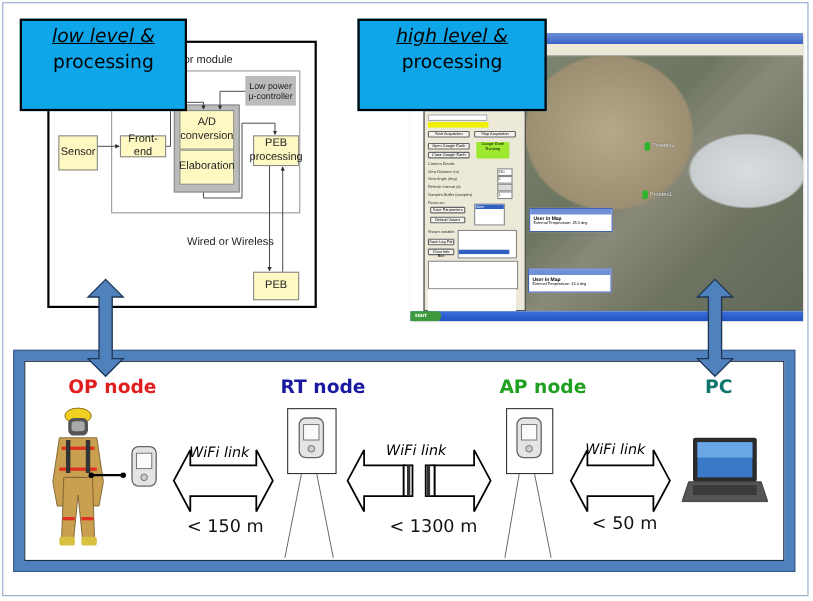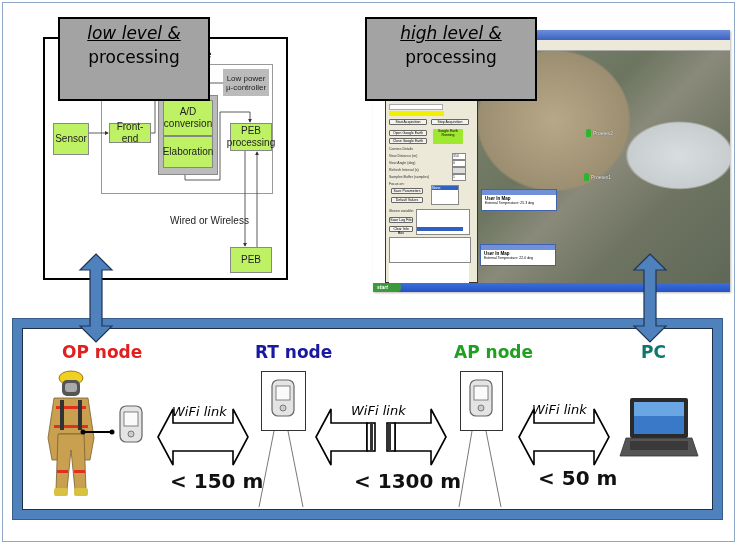--- a/index.html
+++ b/index.html
@@ -2,22 +2,22 @@
 <html><head>
 <meta charset="utf-8">
 <style>
   html,body{margin:0;padding:0;background:#fff;}
   body{width:739px;height:546px;position:relative;overflow:hidden;font-family:"Liberation Sans",sans-serif;}
   .abs{position:absolute;}
   #frame{left:2px;top:2px;width:733px;height:540px;border:1px solid #8fa8c8;box-sizing:border-box;}
   
   #mod-outer{left:43px;top:37px;width:245px;height:243px;border:2px solid #000;box-sizing:border-box;background:#fff;}
   .mtext{font-size:10px;color:#222;font-family:"Liberation Sans",sans-serif;}
-  .mbox{border:1px solid #888;background:#bef264;box-sizing:border-box;display:flex;align-items:center;justify-content:center;text-align:center;font-size:10px;color:#222;line-height:12px;}
-  .label-box{border:2px solid #000;background:#a3a3a3;box-sizing:border-box;text-align:center;font-family:"DejaVu Sans",sans-serif;font-size:17px;line-height:24px;padding-top:2px;margin-left:40px;}
+  .mbox{border:1px solid #888;background:#fef9c3;box-sizing:border-box;display:flex;align-items:center;justify-content:center;text-align:center;font-size:10px;color:#222;line-height:12px;}
+  .label-box{border:2px solid #000;background:#0ea5e9;box-sizing:border-box;text-align:center;font-family:"DejaVu Sans",sans-serif;font-size:17px;line-height:24px;padding-top:2px;}
   .label-box .u{text-decoration:underline;font-style:italic;}
   
   #shot{left:373px;top:30px;width:357px;height:262px;background:#fff;box-shadow:1px 1px 2px #bbb;overflow:hidden;}
   #shot-title{left:0;top:0;width:100%;height:10px;background:linear-gradient(#6d8fd8,#3a62c4);}
   #shot-tool{left:0;top:10px;width:100%;height:10px;background:#ece9d8;border-bottom:1px solid #aaa;}
   #shot-map{left:105px;top:21px;width:252px;height:232px;background:
     radial-gradient(ellipse at 30% 30%,#b8a88a 0,#9c8e70 30%,transparent 31%),
     radial-gradient(ellipse at 80% 45%,#d8dde0 0,#c8cdd0 18%,transparent 19%),
     radial-gradient(ellipse at 45% 35%,#5a5a5a 0,#555 12%,transparent 13%),
     linear-gradient(135deg,#7f8570 0%,#6c7560 35%,#8a8a7a 50%,#6f7462 70%,#5f6857 100%);}
@@ -28,21 +28,21 @@
   .popup{background:#fff;border:1px solid #4060b0;box-sizing:border-box;}
   .popup .pt{height:5px;background:#7090d8;}
   .popup .ph{font-size:4.5px;font-weight:bold;padding:1px 3px 0;color:#000;}
   .popup .pb{font-size:3.5px;padding:0 3px;color:#000;}
   .pin{width:5px;height:8px;background:#2db62d;border-radius:2px 2px 1px 1px;}
   .pinl{font-size:5px;color:#fff;text-shadow:0 0 1px #000;}
   
   #panel{left:12px;top:318px;width:711px;height:202px;background:#4f81bd;border:1px solid #385d8a;box-sizing:border-box;}
   #panel-inner{left:9px;top:9px;width:691px;height:182px;background:#fff;border:1.5px solid #1f2f4a;box-sizing:border-box;}
   .node-label{font-family:"DejaVu Sans",sans-serif;font-weight:bold;font-size:17px;white-space:nowrap;}
-  .dist{font-family:"DejaVu Sans",sans-serif;font-size:20px;color:#111;white-space:nowrap;font-weight:bold;}
+  .dist{font-family:"DejaVu Sans",sans-serif;font-size:16px;color:#111;white-space:nowrap;}
   .wifi{font-family:"DejaVu Sans",sans-serif;font-style:italic;font-size:13px;color:#000000;white-space:nowrap;}
   .nodebox{border:1px solid #333;background:#fff;box-sizing:border-box;}
   svg{overflow:visible;}
 </style>
 </head>
 <body>
 
 <div id="frame" class="abs"></div>
 
 <div id="mod-outer" class="abs">

